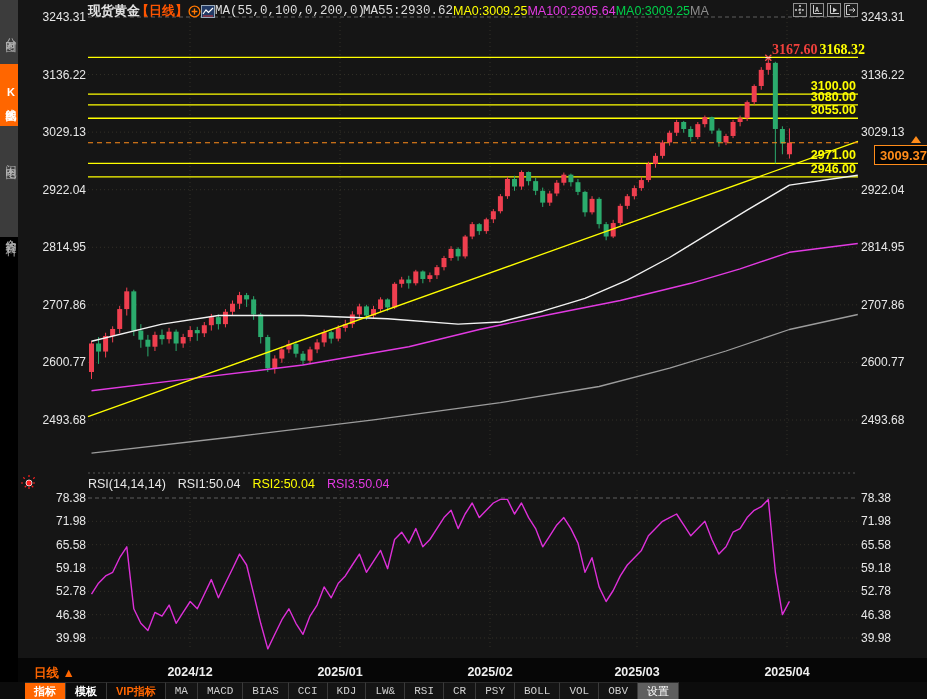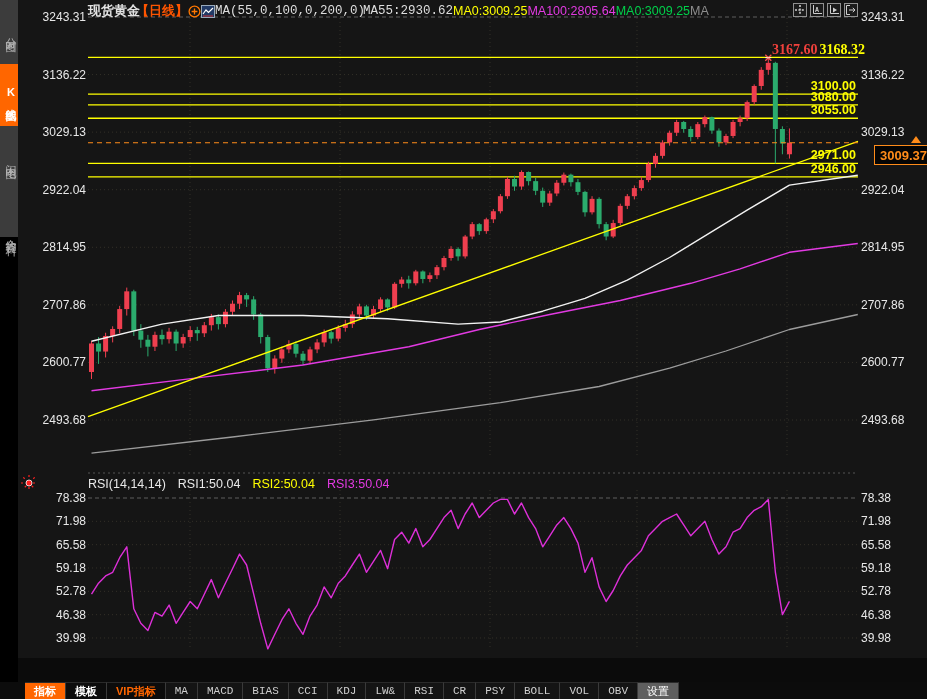--- a/index.html
+++ b/index.html
@@ -426,20 +426,24 @@
         </g>
       </svg>
   </div>
   <div class="abs" id="rsi-head">
     <span class="w">RSI(14,14,14)</span>
     <span class="w">RSI1:50.04</span>
     <span class="y">RSI2:50.04</span>
     <span class="m">RSI3:50.04</span>
   </div>
 
+  <div class="abs" id="xrow">
+    <span id="period"><span>日线</span> <span>▲</span></span>
+    <span id="dates"><span class="xdate" style="left: 172px;">2024/12</span><span class="xdate" style="left: 322px;">2025/01</span><span class="xdate" style="left: 472px;">2025/02</span><span class="xdate" style="left: 619px;">2025/03</span><span class="xdate" style="left: 769px;">2025/04</span></span>
+  </div>
 
 
   <div class="abs" id="toolbar">
     <span class="tb active">指标</span>
     <span class="tb" style="font-weight:bold;color:#fff;background:#0c0c0c">模板</span>
     <span class="tb vip" style="background:#0c0c0c">VIP指标</span>
     <span class="tb mono">MA</span>
     <span class="tb mono">MACD</span>
     <span class="tb mono">BIAS</span>
     <span class="tb mono">CCI</span>

